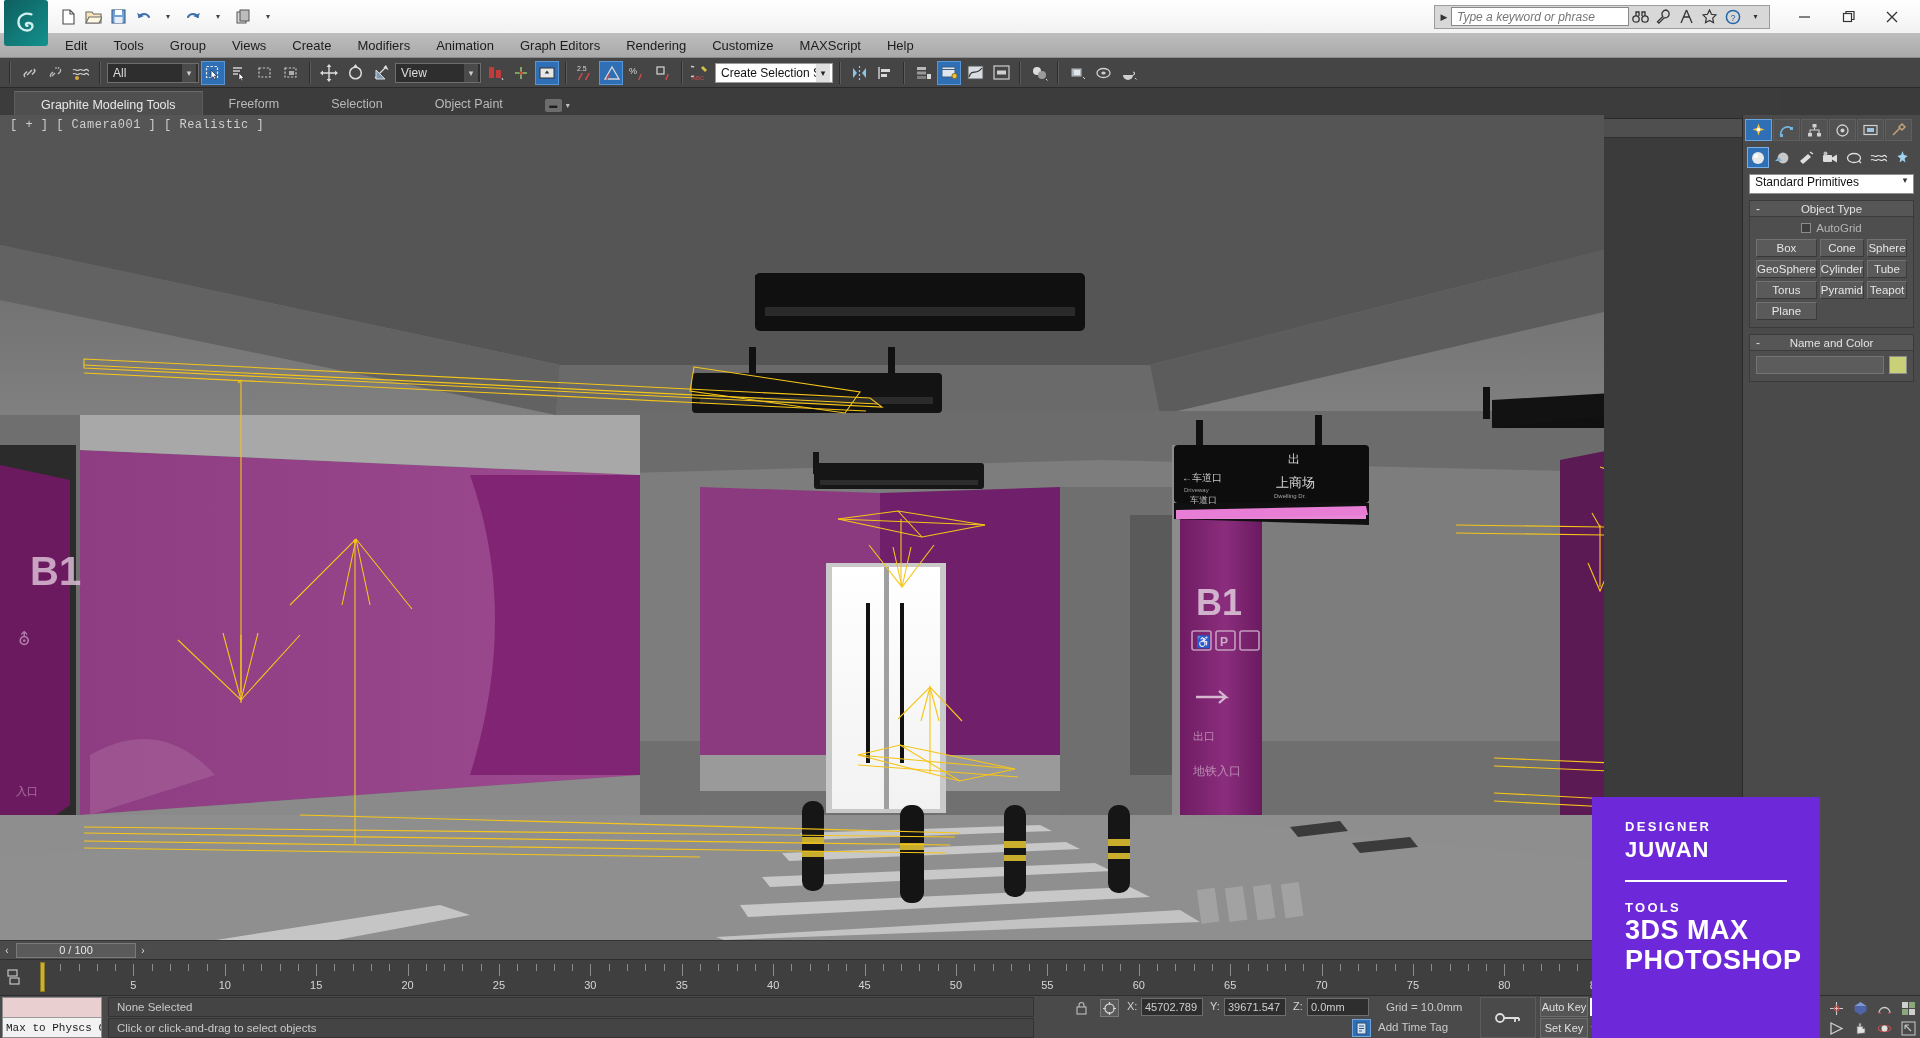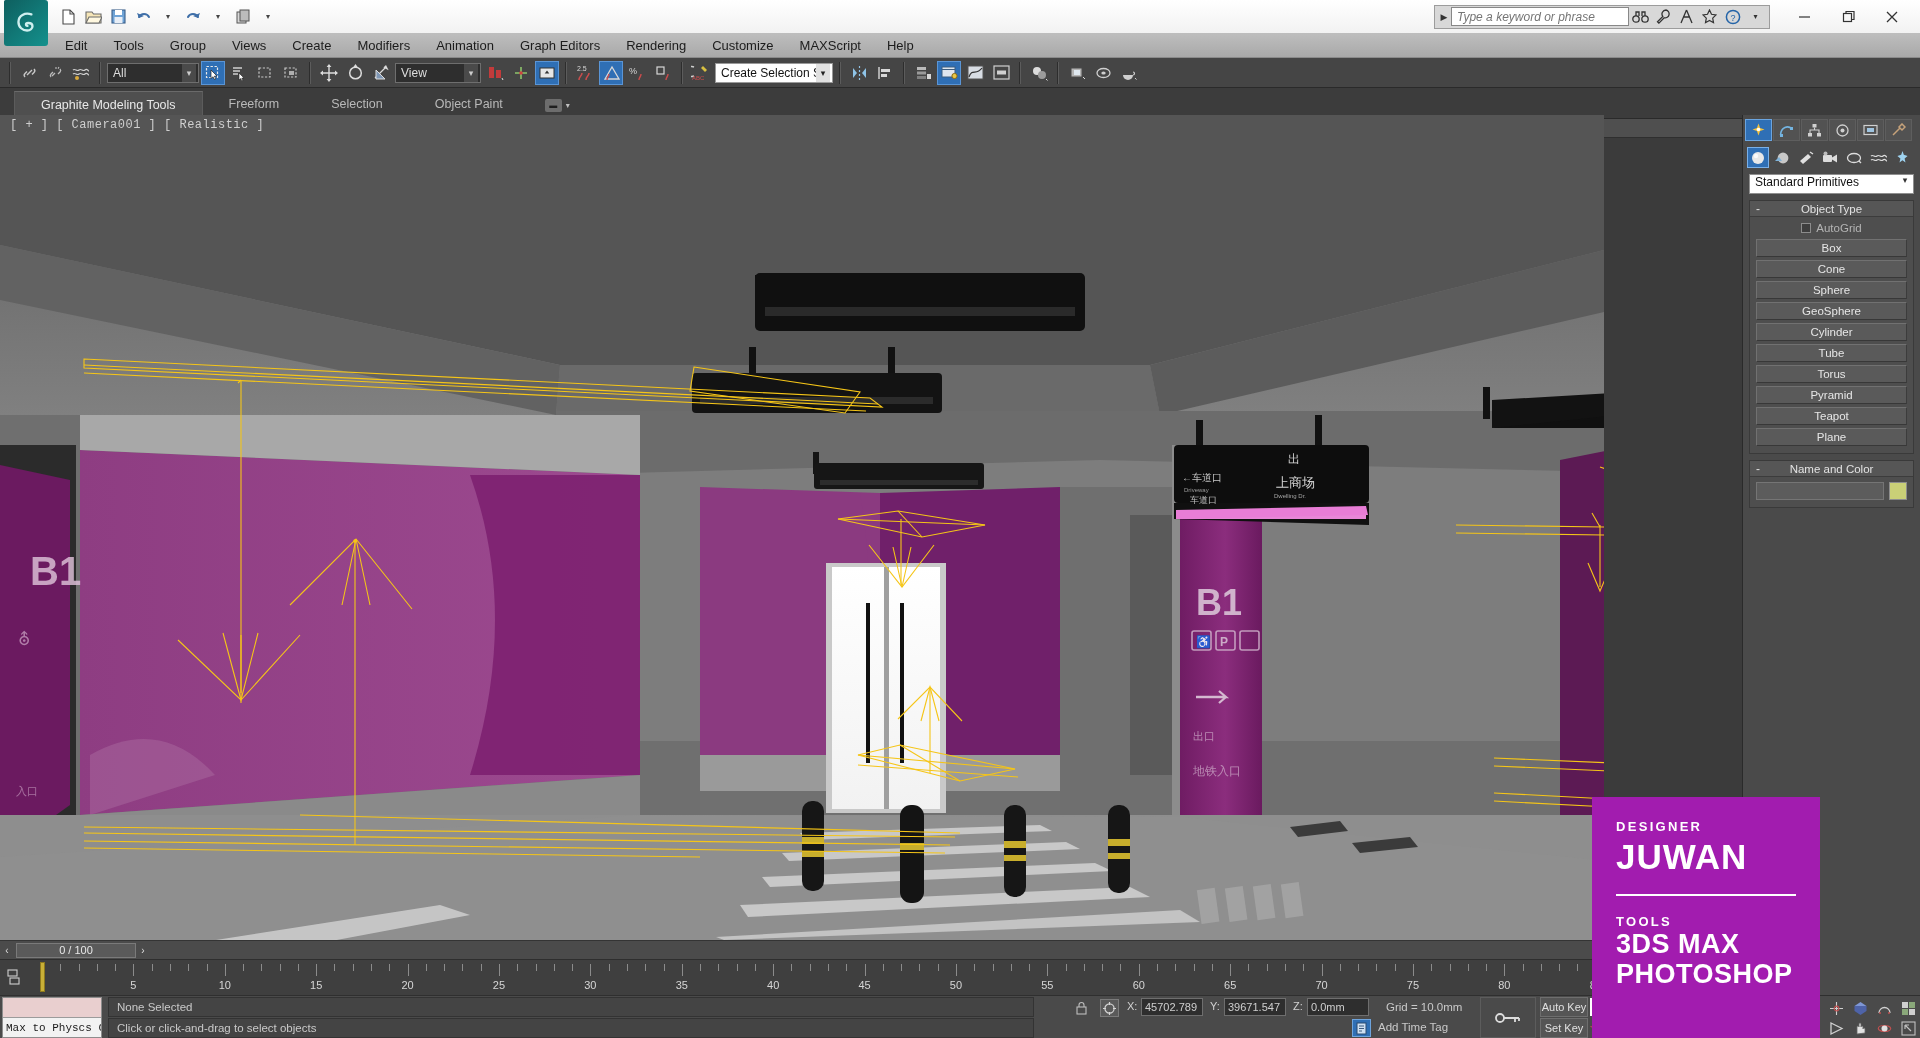--- a/index.html
+++ b/index.html
@@ -137,21 +137,21 @@
   .rollhdr{
     height:16px;background:#565656;border-bottom:1px solid #3c3c3c;
     display:flex;align-items:center;font-size:11.5px;color:#e2e2e2;
   }
   .rollhdr .mn{width:16px;text-align:center;color:#ddd;font-size:12px;}
   .rollhdr .ttl{flex:1;text-align:center;padding-right:16px;}
   .rollbody{padding:5px 6px 7px 6px;}
   .chkrow{display:flex;align-items:center;justify-content:center;gap:5px;margin-bottom:5px;}
   .chk{width:10px;height:10px;border:1px solid #8c8c8c;background:#3e3e3e;}
   .chkrow span{font-size:11.5px;color:#b4b4b4;}
-  .btngrid{display:grid;grid-template-columns:1fr;gap:3px;}
+  .btngrid{display:grid;grid-template-columns:1fr 1fr 1fr;gap:3px;}
   .objbtn{
     height:18px;background:#5a5a5a;border:1px solid #717171;border-bottom-color:#383838;border-right-color:#3c3c3c;
     display:flex;align-items:center;justify-content:center;font-size:11.5px;color:#e6e6e6;
   }
   #nameRow{display:flex;align-items:center;gap:5px;}
   #nameField{flex:1;height:18px;background:#5c5c5c;border:1px solid #757575;}
   #colorSw{width:18px;height:18px;background:#cad077;border:1px solid #8d8d8d;}
 
   
   #timeslider{
@@ -197,24 +197,24 @@
   }
   .coordlbl{font-size:11px;color:#d2d2d2;}
   .keybtn{
     background:#555;border:1px solid #6e6e6e;font-size:11px;color:#e0e0e0;
     display:flex;align-items:center;justify-content:center;
   }
 
   
   #watermark{
     position:absolute;left:1592px;top:797px;width:228px;height:241px;
-    background:#a21caf;z-index:60;padding:22px 24px;
+    background:#6d28d9;z-index:60;padding:22px 33px;
   }
   .wmSmall{font-size:13px;font-weight:bold;letter-spacing:2.3px;color:#fff;}
-  .wmBig{font-size:35px;font-weight:bold;letter-spacing:1px;color:#fff;margin-top:3px;}
+  .wmBig{font-size:22px;font-weight:bold;letter-spacing:1px;color:#fff;margin-top:3px;}
   .wmRule{height:2px;background:#fff;margin:17px 0 18px 0;width:100%;}
   .wmBig2{font-size:27px;font-weight:bold;letter-spacing:.5px;color:#fff;line-height:1.12;}
 </style>
 </head>
 <body>
 
 <div id="titlebar">
   <div id="appicon">
     <svg width="26" height="26" viewBox="0 0 26 26">
         <path d="M18 5c-6-2-12 1-12 7 0 5 4 8 8 8 3 0 5-2 5-4 0-2-2-3-4-3-1 0-2 .5-2 1.5 0 .8.6 1.2 1.3 1.2" fill="none" stroke="#bfe8e8" stroke-width="2.1" stroke-linecap="round"></path>

